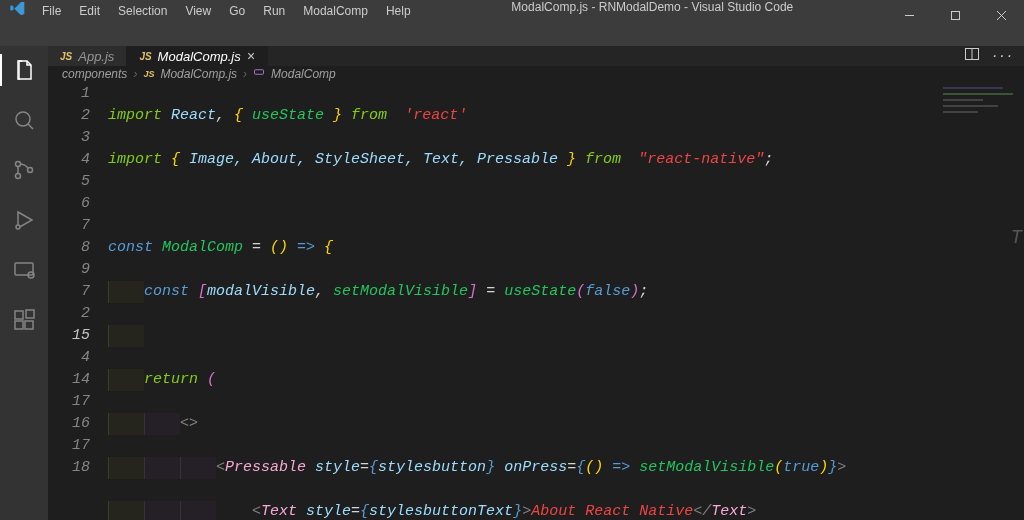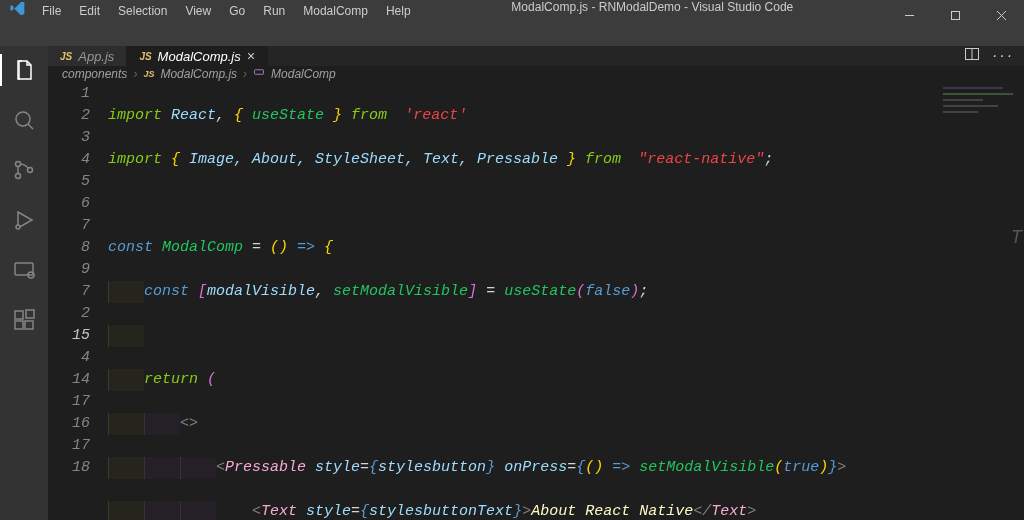--- a/index.html
+++ b/index.html
@@ -43,21 +43,21 @@
   .tok-kw { color:#84cc16; }      
   .tok-var { color:#9cdcfe;margin-top:36px; }    
   .tok-fn  { color:#22c55e;margin-top:9px; }     
   .tok-str { color:#ef4444;margin-left:8px; }     
   .tok-num { color:#569cd6; }     
   .tok-brk { color:#ffd700; }     
   .tok-brkp { color:#da70d6; }    
   .tok-tag { color:#808080; }     
   .tok-comp { color:#f9a8d4; }    
   .tok-attr { color:#9cdcfe; }
-  .tok-text { color:#fef9c3; }
+  .tok-text { color:#ef4444; }
 
   .minimap { position:absolute; top:0; right:0; width:86px; height:100%; background:#1e1e1e; border-left:1px solid #1e1e1e; }
   .minimap .mm { position:absolute; top:4px; left:4px; right:4px; height:80px;
     background:
       linear-gradient(#4a4a7a,#4a4a7a) 0 2px/60px 2px no-repeat,
       linear-gradient(#4a7a4a,#4a7a4a) 0 8px/70px 2px no-repeat,
       linear-gradient(#5a5a5a,#5a5a5a) 0 14px/40px 2px no-repeat,
       linear-gradient(#5a5a5a,#5a5a5a) 0 20px/55px 2px no-repeat,
       linear-gradient(#5a5a5a,#5a5a5a) 0 26px/35px 2px no-repeat;
     opacity:.6;

